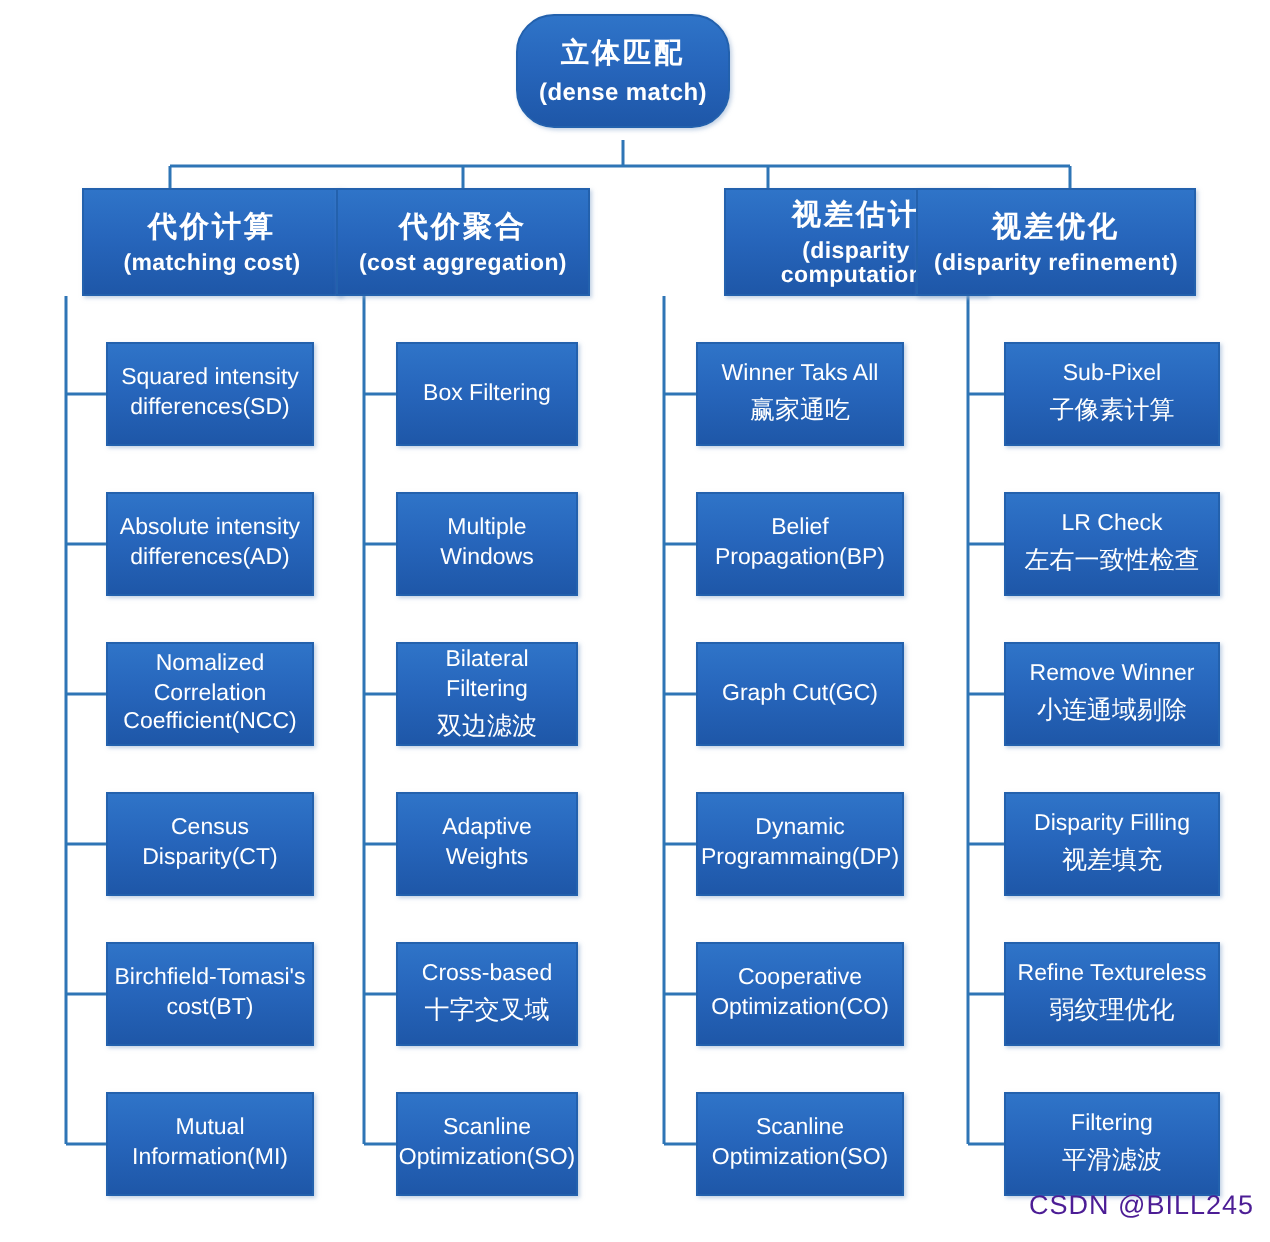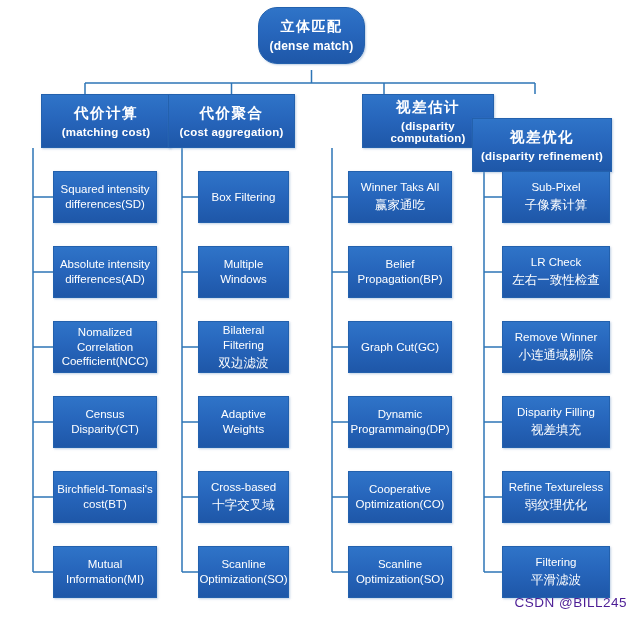--- a/index.html
+++ b/index.html
@@ -14,21 +14,21 @@
     text-align:center;color:#ffffff;
     background:linear-gradient(180deg,#2F74C8 0%,#2766BC 45%,#1E57A8 100%);
     border:1px solid #2361AD;
     box-shadow:1px 1px 2px rgba(140,170,205,.55);
   }
   .root{left:258px;top:7px;width:107px;height:57px;border-radius:19px;}
   .header{top:94px;height:54px;}
   .h0{left:20px;width:130px;margin-left:21px;}
   .h1{left:168px;width:127px;}
   .h2{left:318px;width:132px;margin-left:44px;}
-  .h3{left:472px;width:140px;margin-top:24px;}
+  .h3{left:458px;width:140px;}
   .title{font-weight:bold;font-size:14.5px;letter-spacing:1.5px;}
   .subtitle{font-weight:bold;font-size:11.5px;margin-top:3px;letter-spacing:.2px;}
   .root .title{font-size:14px;}
   .root .subtitle{font-size:12px;}
   .item{height:52px;font-size:11.5px;line-height:1.3;padding:2px 3px;}
   .c0{left:53px;width:104px;}
   .c1{left:198px;width:91px;}
   .c2{left:348px;width:104px;}
   .c3{left:502px;width:108px;justify-content:center;}
   .r0{top:171px}.r1{top:246px}.r2{top:321px}.r3{top:396px}.r4{top:471px}.r5{top:546px}

